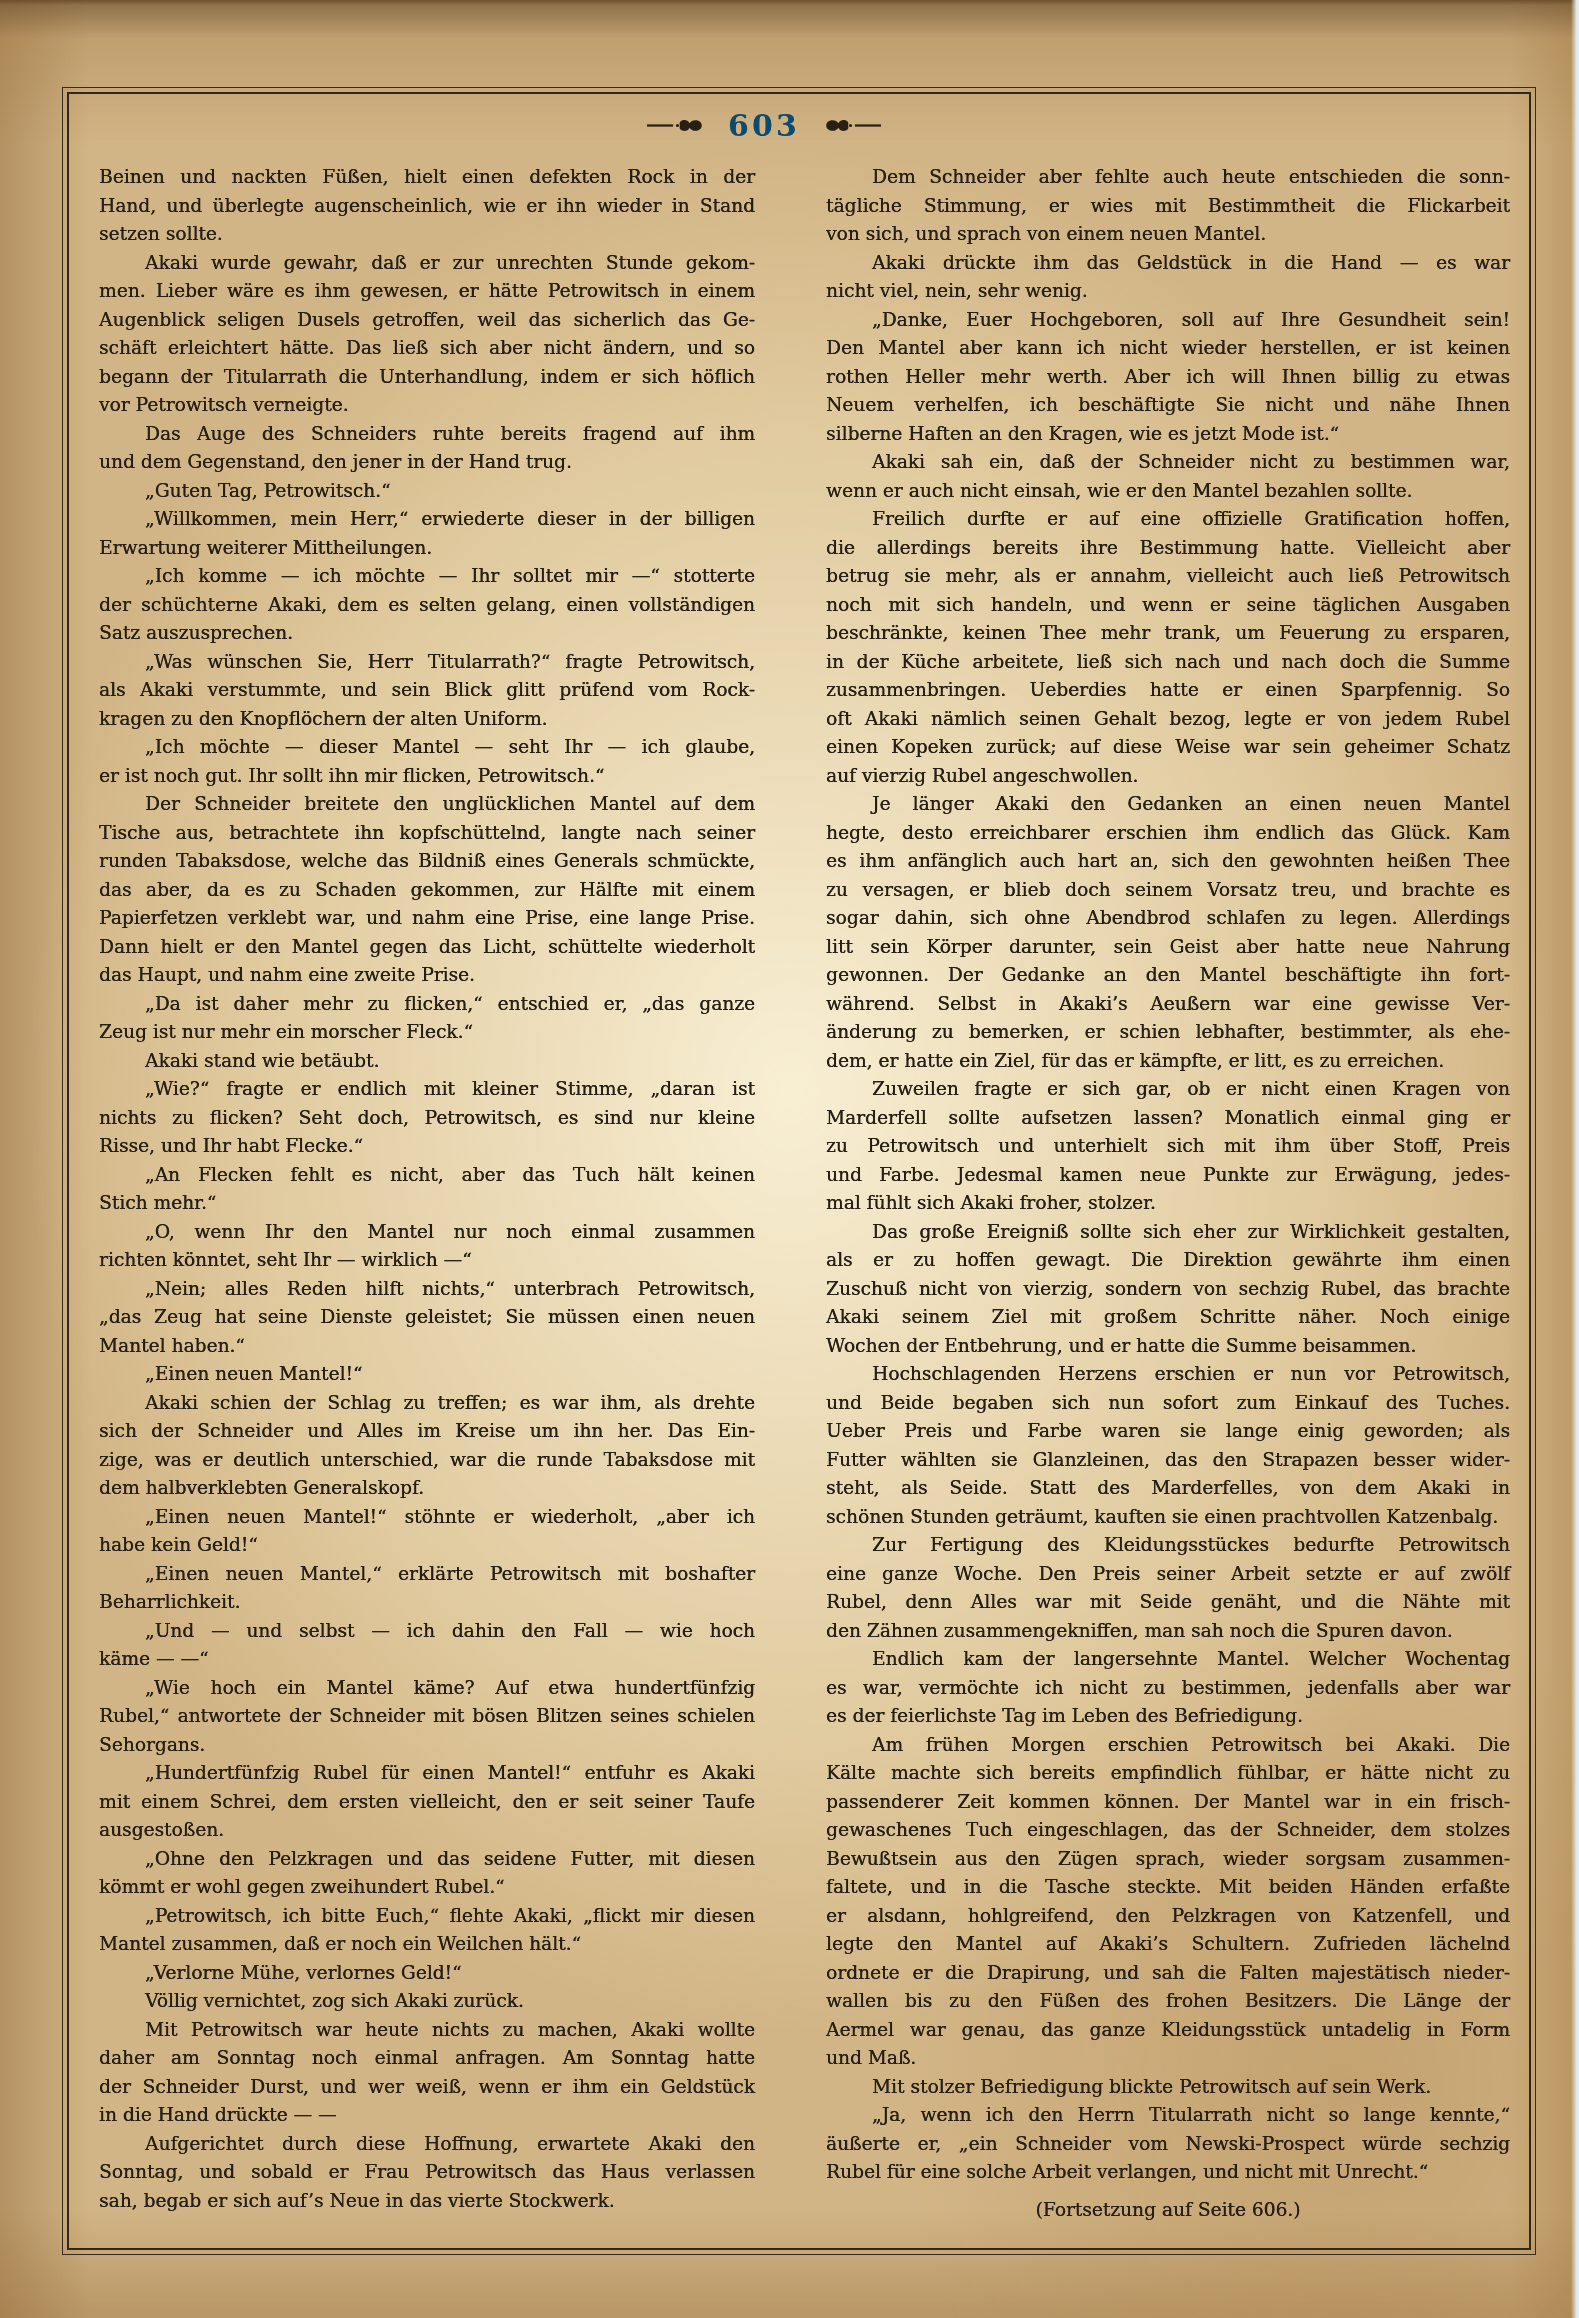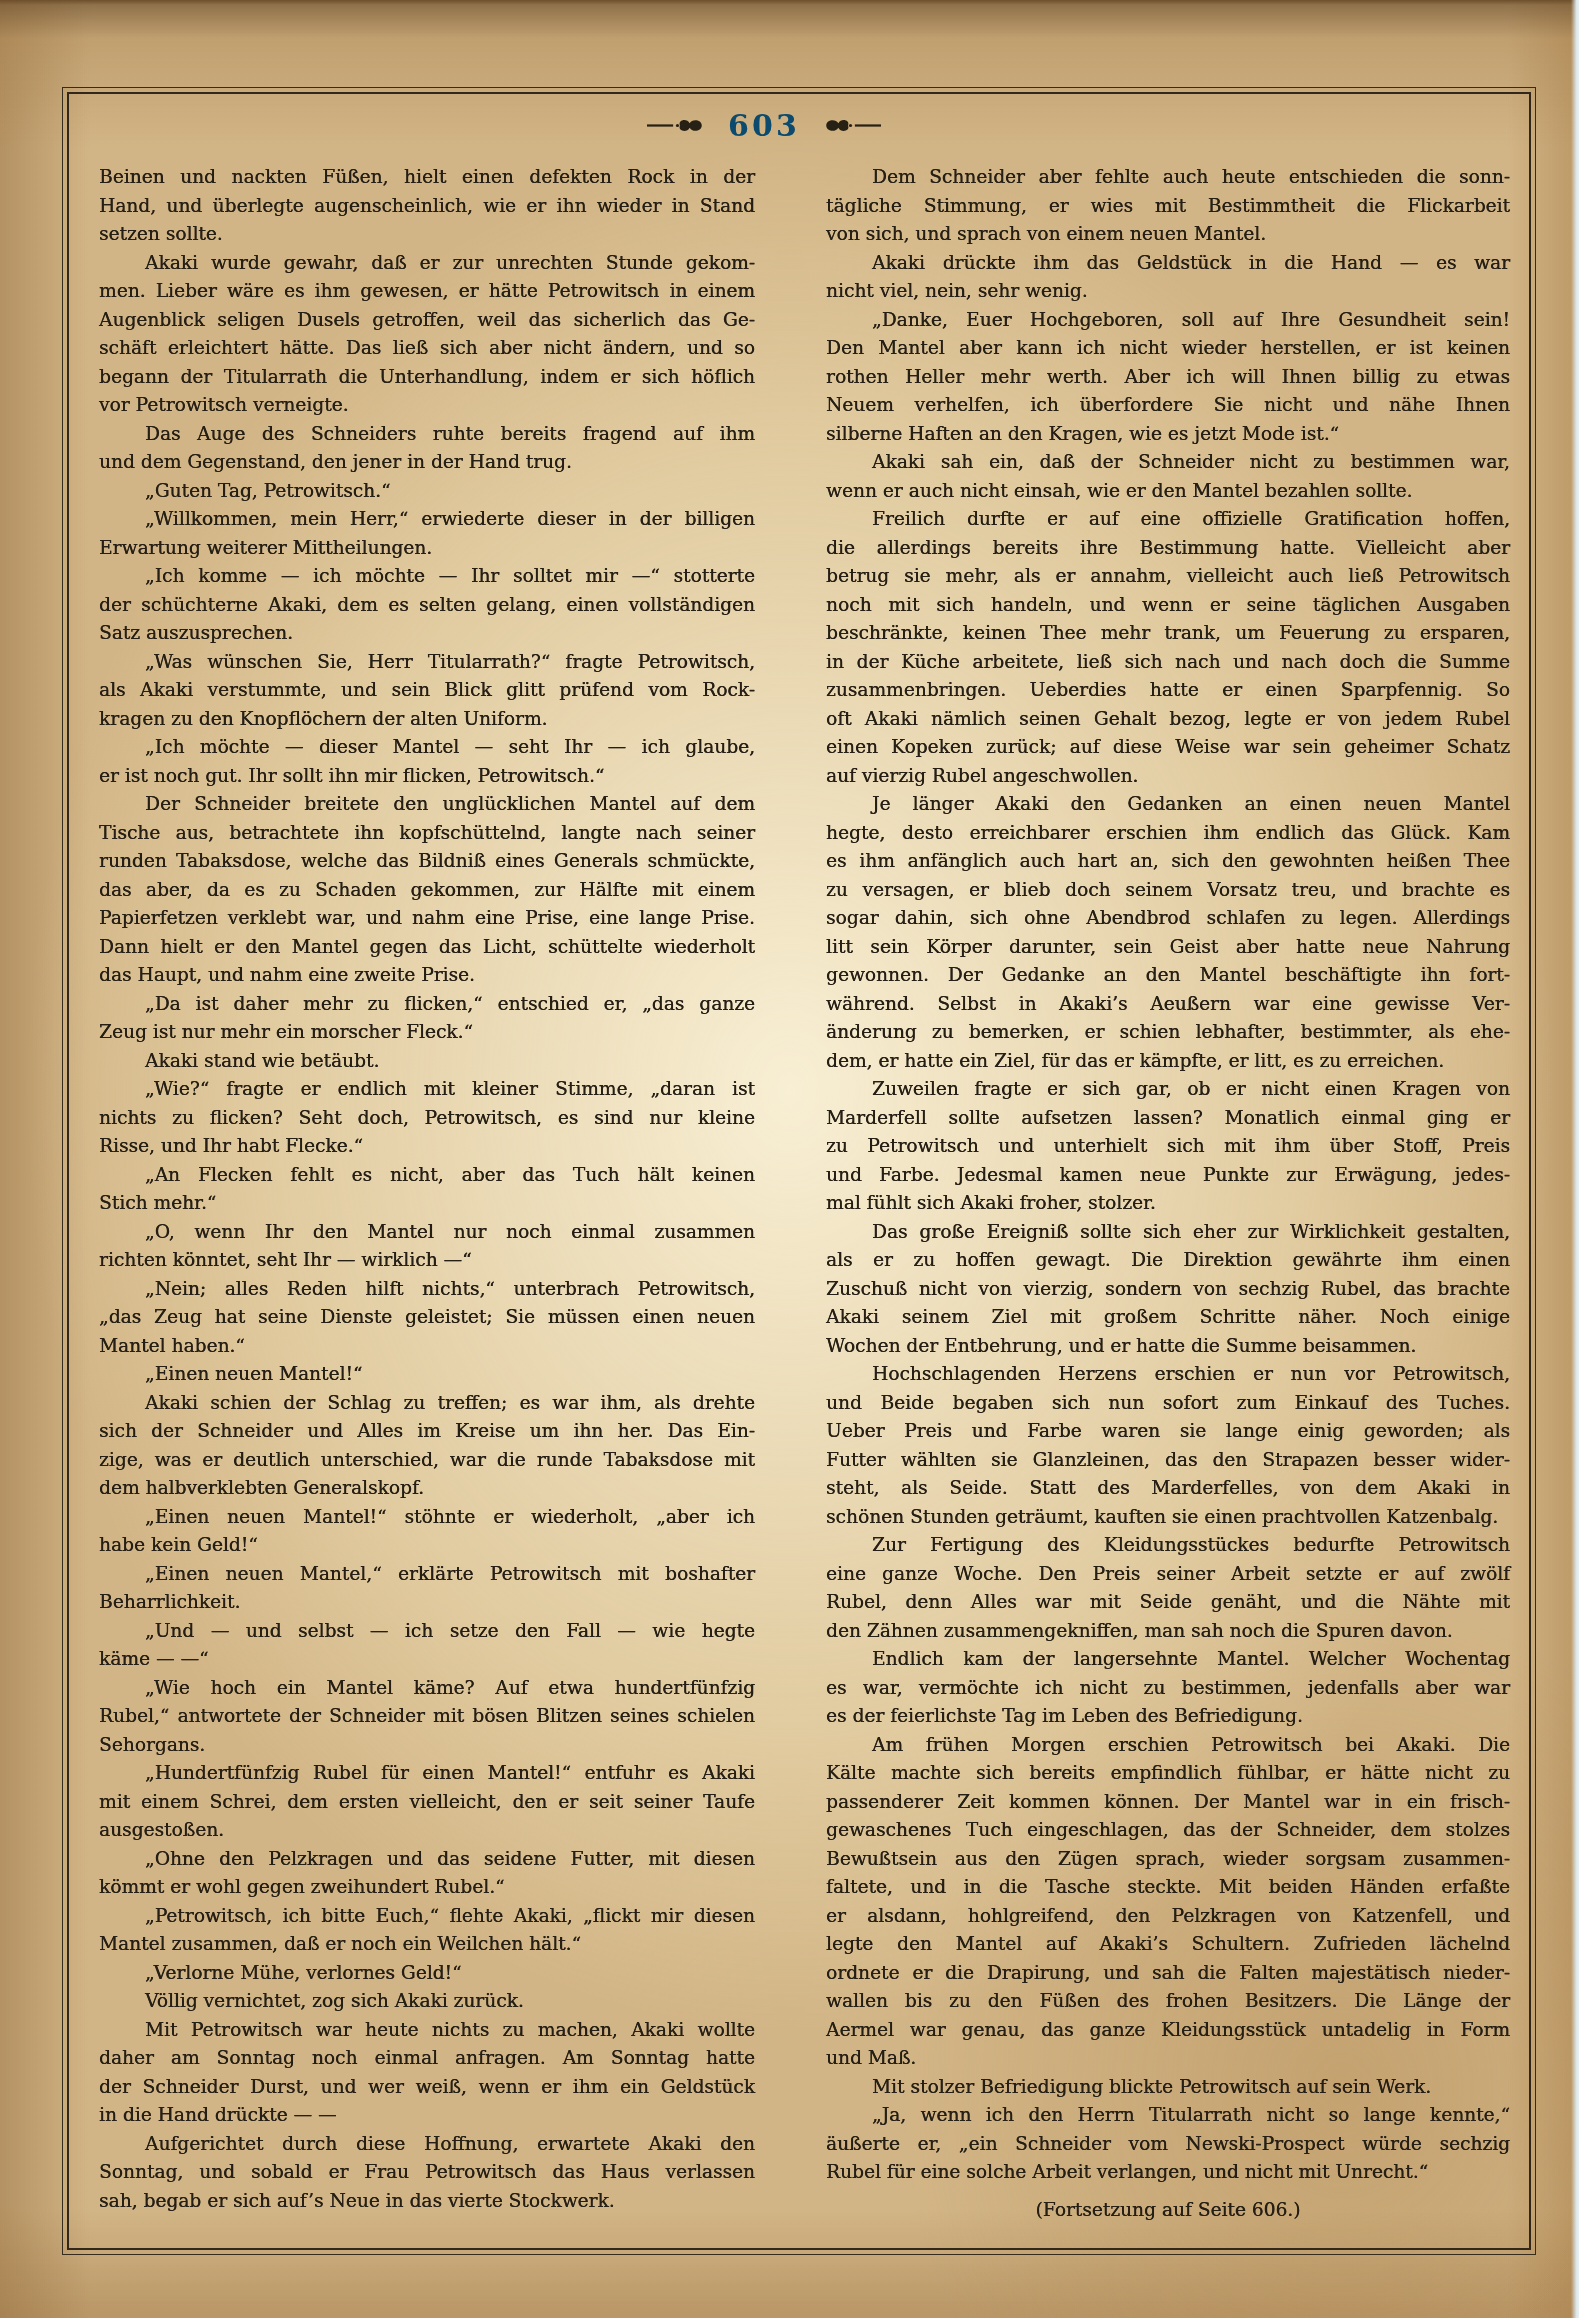--- a/index.html
+++ b/index.html
@@ -135,21 +135,21 @@
     <div class="line pend">Mantel haben.“</div>
     <div class="line pstart pend">„Einen neuen Mantel!“</div>
     <div class="line pstart">Akaki schien der Schlag zu treffen; es war ihm, als drehte</div>
     <div class="line">sich der Schneider und Alles im Kreise um ihn her. Das Ein-</div>
     <div class="line">zige, was er deutlich unterschied, war die runde Tabaksdose mit</div>
     <div class="line pend">dem halbverklebten Generalskopf.</div>
     <div class="line pstart">„Einen neuen Mantel!“ stöhnte er wiederholt, „aber ich</div>
     <div class="line pend">habe kein Geld!“</div>
     <div class="line pstart">„Einen neuen Mantel,“ erklärte Petrowitsch mit boshafter</div>
     <div class="line pend">Beharrlichkeit.</div>
-    <div class="line pstart">„Und — und selbst — ich setze den Fall — wie hegte</div>
+    <div class="line pstart">„Und — und selbst — ich dahin den Fall — wie hoch</div>
     <div class="line pend">käme — —“</div>
     <div class="line pstart">„Wie hoch ein Mantel käme? Auf etwa hundertfünfzig</div>
     <div class="line">Rubel,“ antwortete der Schneider mit bösen Blitzen seines schielen</div>
     <div class="line pend">Sehorgans.</div>
     <div class="line pstart">„Hundertfünfzig Rubel für einen Mantel!“ entfuhr es Akaki</div>
     <div class="line">mit einem Schrei, dem ersten vielleicht, den er seit seiner Taufe</div>
     <div class="line pend">ausgestoßen.</div>
     <div class="line pstart">„Ohne den Pelzkragen und das seidene Futter, mit diesen</div>
     <div class="line pend">kömmt er wohl gegen zweihundert Rubel.“</div>
     <div class="line pstart">„Petrowitsch, ich bitte Euch,“ flehte Akaki, „flickt mir diesen</div>
@@ -167,21 +167,21 @@
 
 <div class="col col-right" id="col-right">
 <div class="line pstart">Dem Schneider aber fehlte auch heute entschieden die sonn-</div>
     <div class="line">tägliche Stimmung, er wies mit Bestimmtheit die Flickarbeit</div>
     <div class="line pend">von sich, und sprach von einem neuen Mantel.</div>
     <div class="line pstart">Akaki drückte ihm das Geldstück in die Hand — es war</div>
     <div class="line pend">nicht viel, nein, sehr wenig.</div>
     <div class="line pstart">„Danke, Euer Hochgeboren, soll auf Ihre Gesundheit sein!</div>
     <div class="line">Den Mantel aber kann ich nicht wieder herstellen, er ist keinen</div>
     <div class="line">rothen Heller mehr werth. Aber ich will Ihnen billig zu etwas</div>
-    <div class="line">Neuem verhelfen, ich überfordere Sie nicht und nähe Ihnen</div>
+    <div class="line">Neuem verhelfen, ich beschäftigte Sie nicht und nähe Ihnen</div>
     <div class="line pend">silberne Haften an den Kragen, wie es jetzt Mode ist.“</div>
     <div class="line pstart">Akaki sah ein, daß der Schneider nicht zu bestimmen war,</div>
     <div class="line pend">wenn er auch nicht einsah, wie er den Mantel bezahlen sollte.</div>
     <div class="line pstart">Freilich durfte er auf eine offizielle Gratification hoffen,</div>
     <div class="line">die allerdings bereits ihre Bestimmung hatte. Vielleicht aber</div>
     <div class="line">betrug sie mehr, als er annahm, vielleicht auch ließ Petrowitsch</div>
     <div class="line">noch mit sich handeln, und wenn er seine täglichen Ausgaben</div>
     <div class="line">beschränkte, keinen Thee mehr trank, um Feuerung zu ersparen,</div>
     <div class="line">in der Küche arbeitete, ließ sich nach und nach doch die Summe</div>
     <div class="line">zusammenbringen. Ueberdies hatte er einen Sparpfennig. So</div>

